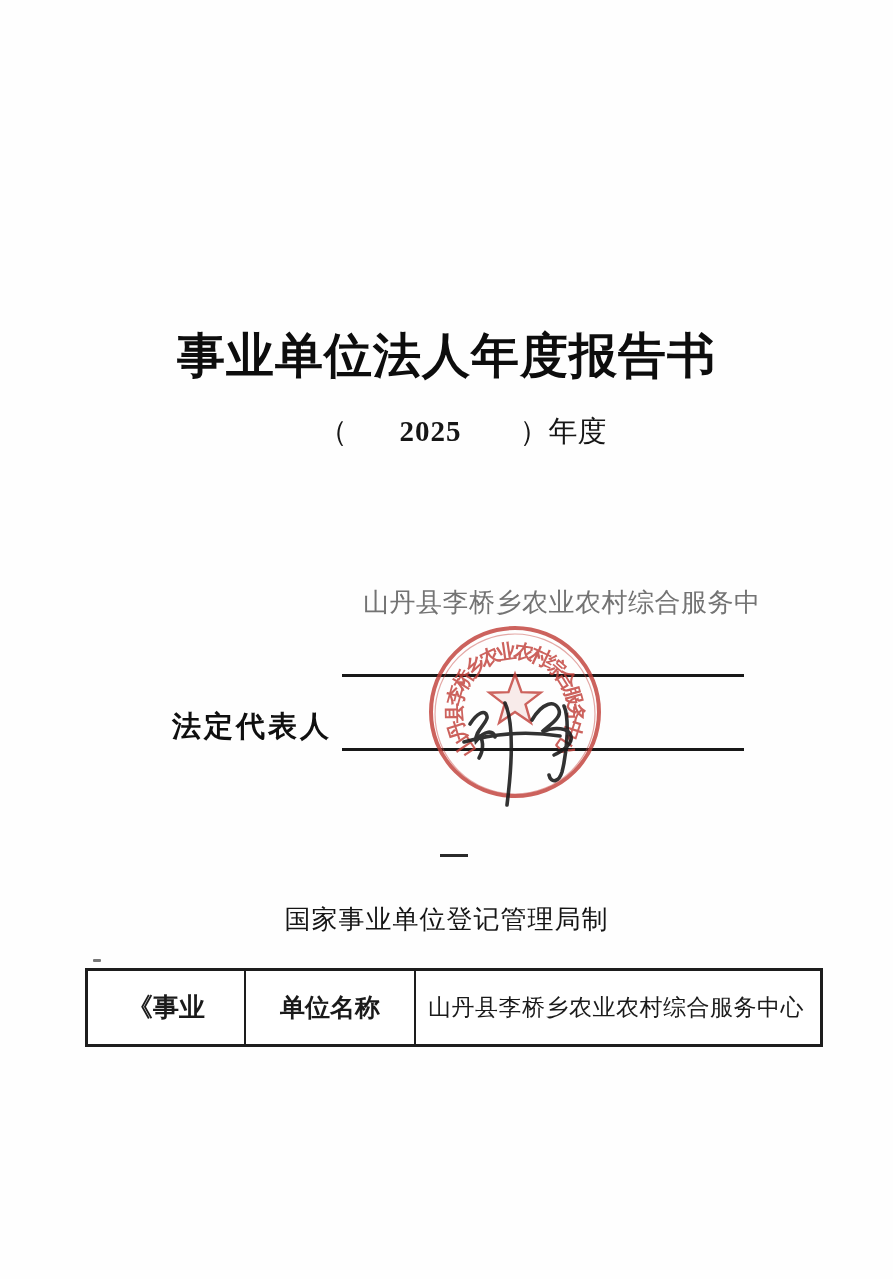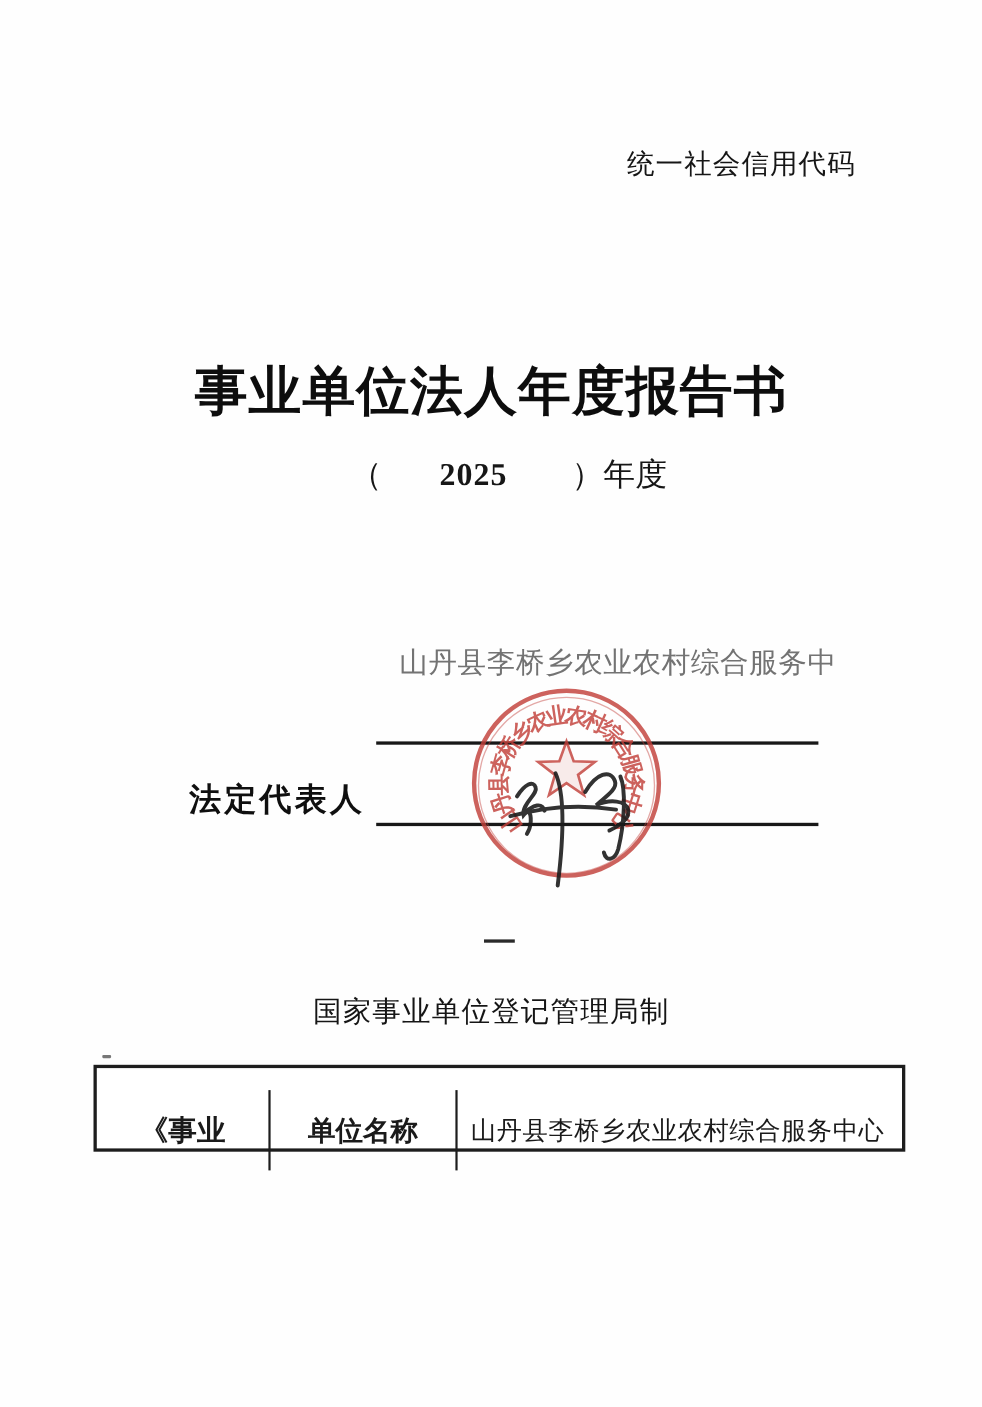--- a/index.html
+++ b/index.html
@@ -110,21 +110,20 @@
     left: 85px; top: 968px;
     width: 738px; height: 79px;
     border: 3px solid #1d1d1d;
     display: flex;
     background: #fff;
   }
   .bottom-table .cell {
     display: flex;
     align-items: center;
     height: 100%;
-    margin-top: 20px;
   }
   .cell-1 {
     width: 158px;
     justify-content: center;
     font-family: "Liberation Sans", sans-serif;
     font-weight: bold;
     font-size: 26px;
     border-right: 2px solid #1d1d1d;
   }
   .cell-2 {
@@ -141,21 +140,20 @@
     padding-left: 12px;
     font-size: 23px;
     letter-spacing: 0.5px;
   }
 </style>
 </head>
 <body>
 
 <div class="page">
 
-  <div class="credit-code-label">统一社会信用代码</div>
 
 
   <div class="doc-title">事业单位法人年度报告书</div>
 
   <div class="year-line"><span class="paren-open">（</span><span class="year-value">2025</span><span>）</span><span>年度</span></div>
 
   <div class="unit-name-value">山丹县李桥乡农业农村综合服务中</div>
 
 
   <div class="field-line line-1"></div>

